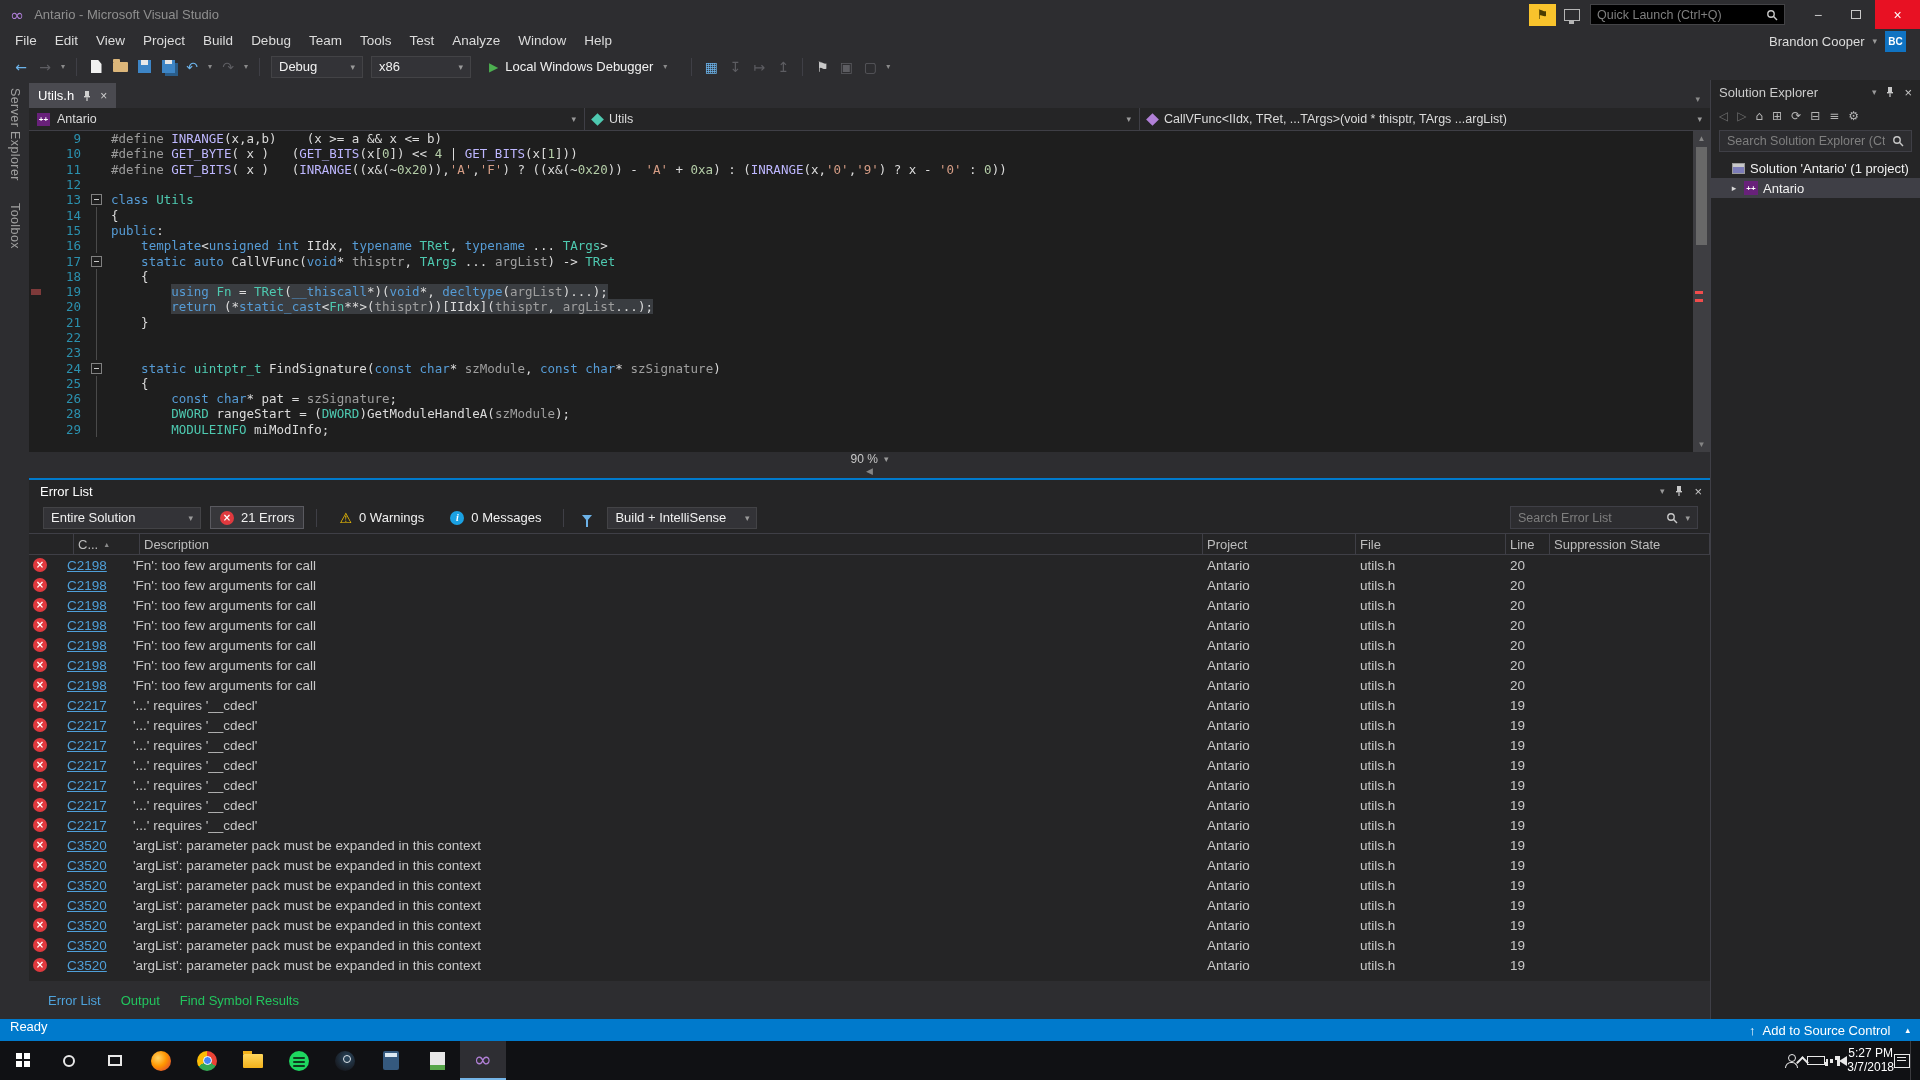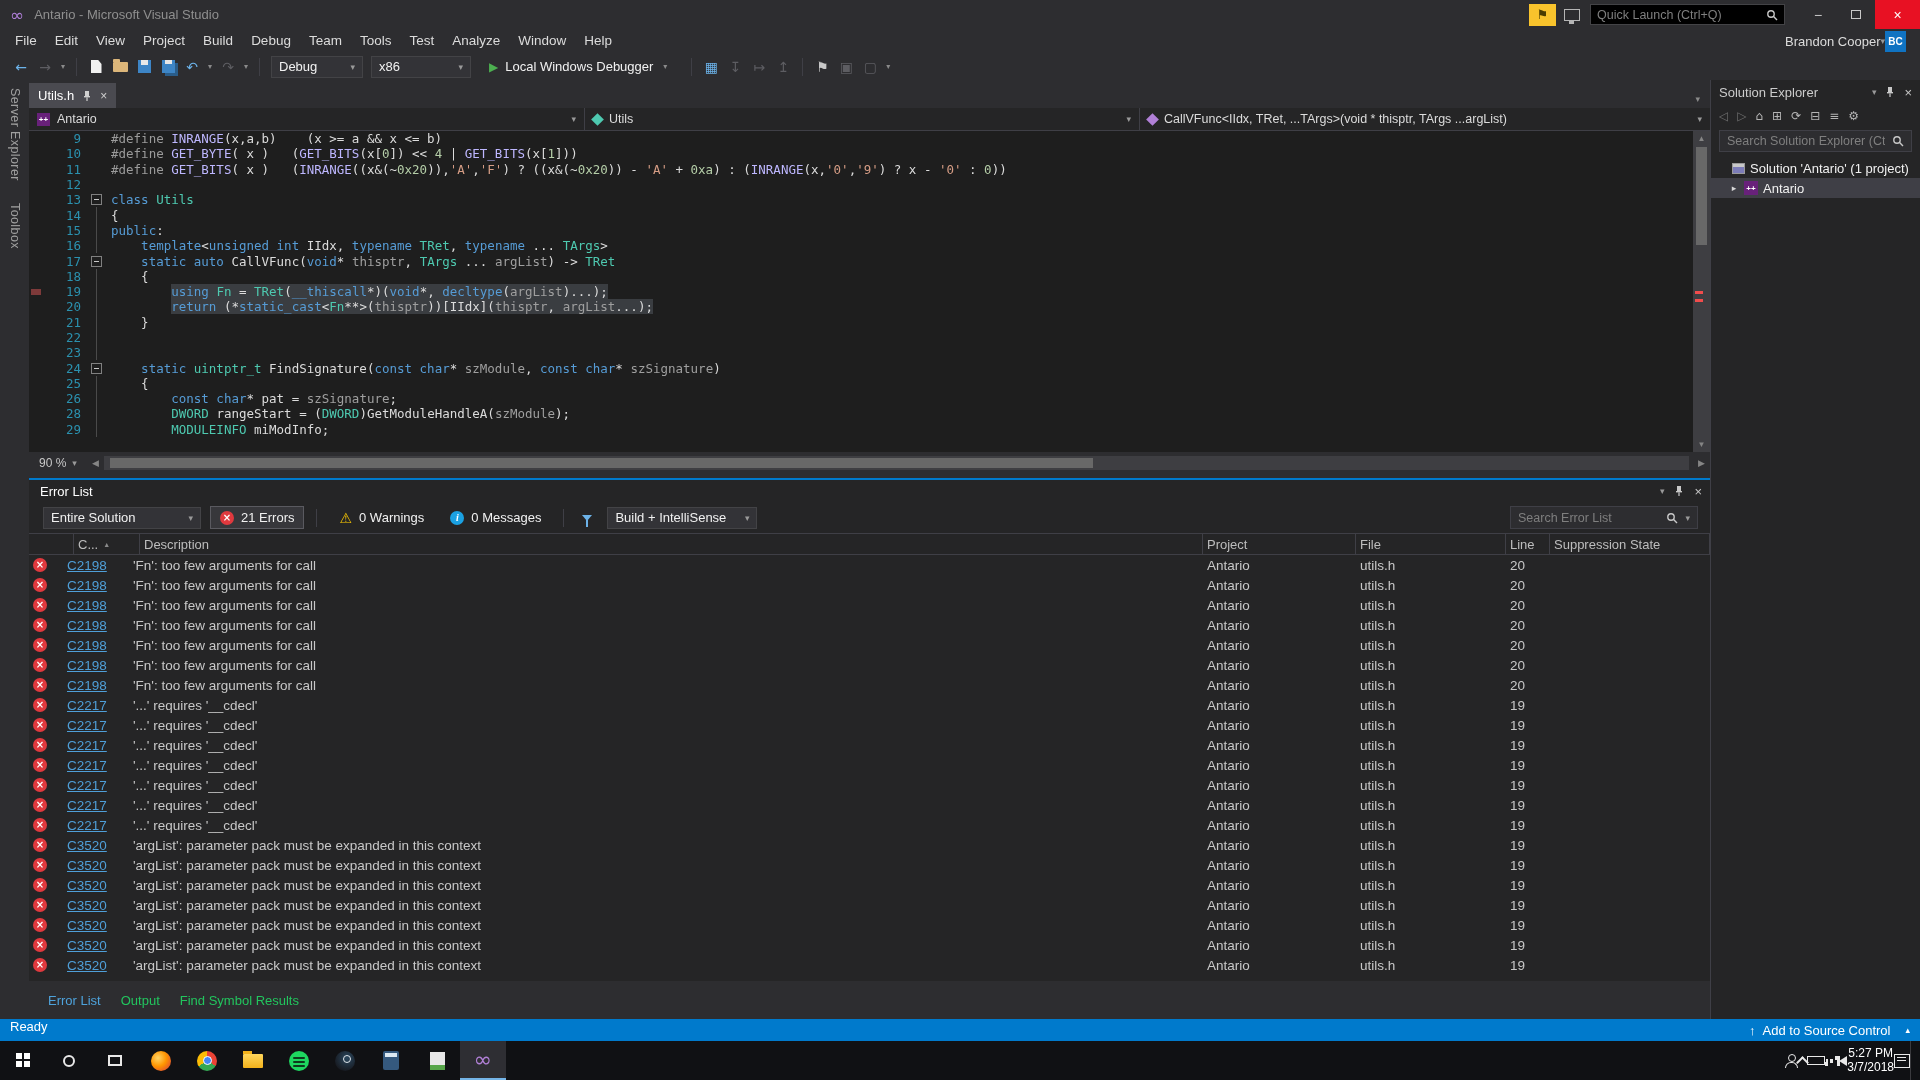--- a/index.html
+++ b/index.html
@@ -16,21 +16,21 @@
   .feedback-ico::after { content:""; position:absolute; left:4px; bottom:-4px; width:5px; height:3px; background:#b5b5b5; }
   .quick-launch { width:195px; height:21px; background:#000000; border:1px solid #434346; display:flex; align-items:center; padding:0 6px; color:#7f7f7f; font-size:12.5px; margin-right:14px; }
   .quick-launch .ql-text { flex:1; white-space:nowrap; overflow:hidden; }
   .cap { width:38px; height:29px; display:flex; align-items:center; justify-content:center; color:#c8c8c8; font-size:14px; }
   .cap.close { width:45px; background:#e81123; color:#fff; }
   .max-box { width:10px; height:9px; border:1px solid #c8c8c8; display:inline-block; }
 
   
   #menubar { position:absolute; top:29px; left:0; width:1920px; height:24px; background:#2d2d30; display:flex; align-items:center; padding-left:6px; }
   .menu-item { padding:0 9px; font-size:13.5px; color:#dcdcdc; line-height:24px; }
-  .menu-right { margin-left:auto; display:flex; align-items:center; padding-right:14px; }
+  .menu-right { margin-left:auto; display:flex; align-items:center; gap:8px; padding-right:14px; }
   .user-name { font-size:13px; color:#dcdcdc; }
   .caret { color:#9a9a9a; font-size:9px; }
   .avatar { width:21px; height:21px; background:#1073c2; color:#fff; font-size:10px; font-weight:bold; display:flex; align-items:center; justify-content:center; }
 
   
   #toolbar { position:absolute; top:53px; left:0; width:1920px; height:27px; background:#2d2d30; display:flex; align-items:center; padding-left:10px; gap:2px; }
   .tb-ico { width:22px; height:22px; display:flex; align-items:center; justify-content:center; font-family:"DejaVu Sans", sans-serif; font-size:14px; color:#6cb3ea; }
   .tb-ico.dim { color:#5d5d62; }
   .tb-ico.neutral { color:#c8c8c8; }
   .mini-caret { font-size:8px; color:#8a8a8a; width:10px; text-align:center; }
@@ -83,21 +83,21 @@
   .cl-text { color:#dcdcdc; }
   .segs.hl { background:#3a3d41; }
   .tok-pp{color:#9b9b9b} .tok-mac{color:#beb7ff} .tok-kw{color:#569cd6} .tok-ty{color:#4ec9b0}
   .tok-st{color:#d69d85} .tok-nm{color:#b5cea8} .tok-pr{color:#9f9f9f} .tok-d{color:#dcdcdc} .tok-fn{color:#dcdcdc}
 
   .vscroll { position:absolute; right:0; top:51px; width:17px; height:321px; background:#3e3e42; display:flex; flex-direction:column; align-items:center; }
   .vs-arrow { color:#858585; font-size:8px; padding:3px 0; }
   .vs-thumb { position:absolute; top:16px; left:3px; width:11px; height:98px; background:#686868; }
   .vs-mark { position:absolute; left:2px; width:8px; height:3px; background:#f14c4c; }
 
-  .ed-bottom { position:absolute; top:372px; left:0; width:100%; height:22px; background:#2d2d30; display:flex; align-items:center; }
+  .ed-bottom { position:absolute; top:372px; left:0; width:100%; height:22px; background:#2d2d30; display:flex; align-items:center;flex-direction:column; }
   .zoom { display:flex; align-items:center; gap:6px; color:#c8c8c8; font-size:12px; padding:0 10px; }
   .hs-arrow { color:#858585; font-size:9px; padding:0 5px; }
   .hs-track { flex:1; height:14px; background:#3e3e42; position:relative; margin-right:4px; }
   .hs-thumb { position:absolute; left:6px; top:2px; height:10px; width:62%; background:#686868; }
 
   
   .error-panel { position:absolute; top:398px; left:0; width:100%; height:503px; background:#252526; border-top:2px solid #007acc; }
   .ep-title { height:22px; display:flex; align-items:center; padding:0 8px 0 11px; color:#ffffff; font-size:13px; }
   .ep-title-icons { margin-left:auto; display:flex; align-items:center; gap:10px; color:#c8c8c8; }
   .ep-filter { height:32px; display:flex; align-items:center; padding:0 12px 0 11px; gap:6px; border-bottom:1px solid #3f3f46; }

